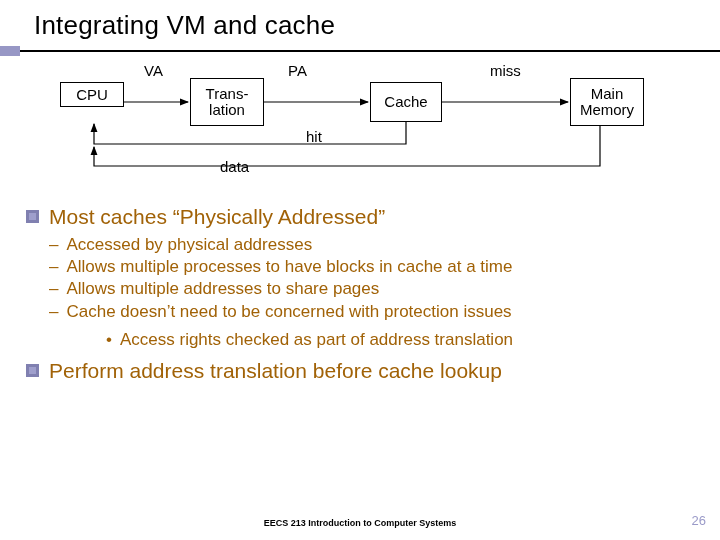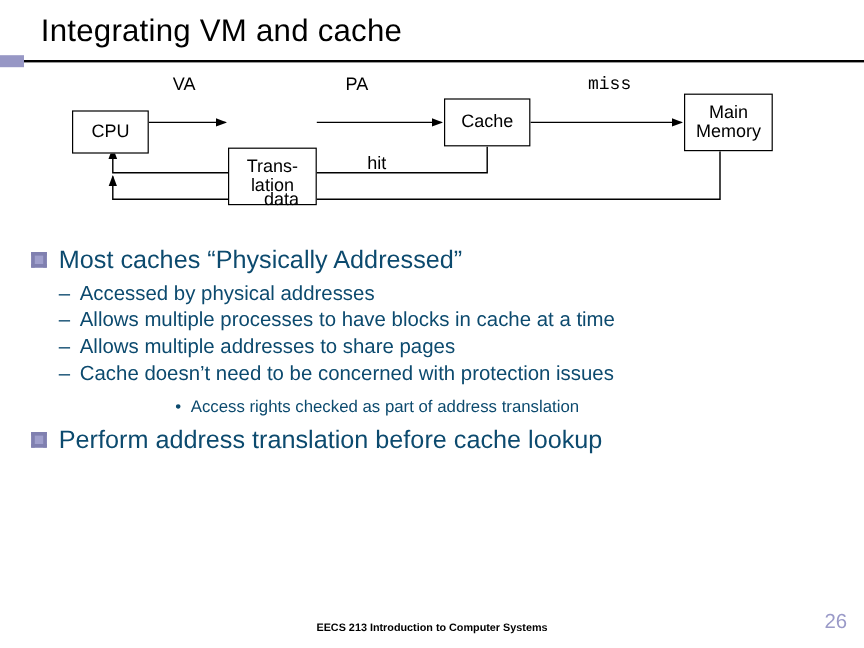--- a/index.html
+++ b/index.html
@@ -38,45 +38,45 @@
   .box {
     position: absolute;
     border: 1px solid #000;
     background: #fff;
     display: flex; align-items: center; justify-content: center;
     text-align: center;
     font-family: Arial, sans-serif;
     font-size: 15px;
     line-height: 1.05;
   }
-  .cpu { left: 0; top: 28px; width: 64px; height: 36px; }
-  .trans { left: 130px; top: 14px; width: 74px; height: 48px; margin-top: 45px; }
+  .cpu { left: 0; top: 18px; width: 64px; height: 25px; }
+  .trans { left: 130px; top: 14px; width: 74px; height: 48px; }
   .cache { left: 310px; top: 18px; width: 72px; height: 40px; }
   .mem { left: 510px; top: 14px; width: 74px; height: 48px; }
   .lbl {
     position: absolute;
     font-family: Arial, sans-serif;
     font-size: 15px;
   }
   .lbl-va { left: 84px; top: -2px; }
   .lbl-pa { left: 228px; top: -2px; }
-  .lbl-miss { left: 430px; top: -2px; font-family: Liberation Mono, monospace; }
+  .lbl-miss { left: 430px; top: -2px; }
   .lbl-hit { left: 246px; top: 64px; }
   .lbl-data { left: 160px; top: 94px; }
   svg.arrows {
     position: absolute;
     left: 0; top: 0;
     width: 600px; height: 120px;
   }
   .content {
     position: absolute;
     left: 26px; top: 202px;
     right: 20px;
     font-family: Arial, sans-serif;
-    color: #0c4a6e;
+    color: #a16207;
   }
   .bullet-row {
     display: flex; align-items: flex-start;
     margin-top: 2px;
   }
   .square {
     width: 13px; height: 13px;
     flex-shrink: 0;
     margin-top: 6px;
     margin-right: 10px;
@@ -92,39 +92,39 @@
     background:
       linear-gradient(#8080b0,#8080b0) left/3px 100% no-repeat,
       linear-gradient(#8080b0,#8080b0) top/100% 3px no-repeat,
       linear-gradient(#8080b0,#8080b0) right/3px 100% no-repeat,
       linear-gradient(#8080b0,#8080b0) bottom/100% 3px no-repeat;
   }
   .l1 { font-size: 21px; line-height: 1.25; }
   .l2-list { margin: 4px 0 6px 23px; }
   .l2 { font-size: 17px; line-height: 1.3; }
   .l3-list { margin: 3px 0 6px 80px; }
-  .l3 { font-size: 14px; line-height: 1.35; margin-left: 40px; }
+  .l3 { font-size: 17px; line-height: 1.35; }
   .dash { margin-right: 8px; }
   .dot { margin-right: 8px; }
   .footer {
     position: absolute;
     left: 0; bottom: 12px;
     width: 100%;
     text-align: center;
     font-family: Arial, sans-serif;
     font-size: 9px;
     line-height: 1.15;
     color: #000;
     font-weight: bold;
   }
   .pagenum {
     position: absolute;
     right: 14px; bottom: 12px;
     font-family: Arial, sans-serif;
-    font-size: 17px;
+    font-size: 13px;
     color: #9a9ac8;
   }
 </style>
 </head>
 <body>
 
 <div class="title-area">
   <div class="title">Integrating VM and cache</div>
 </div>
 <div class="left-stub"></div>

